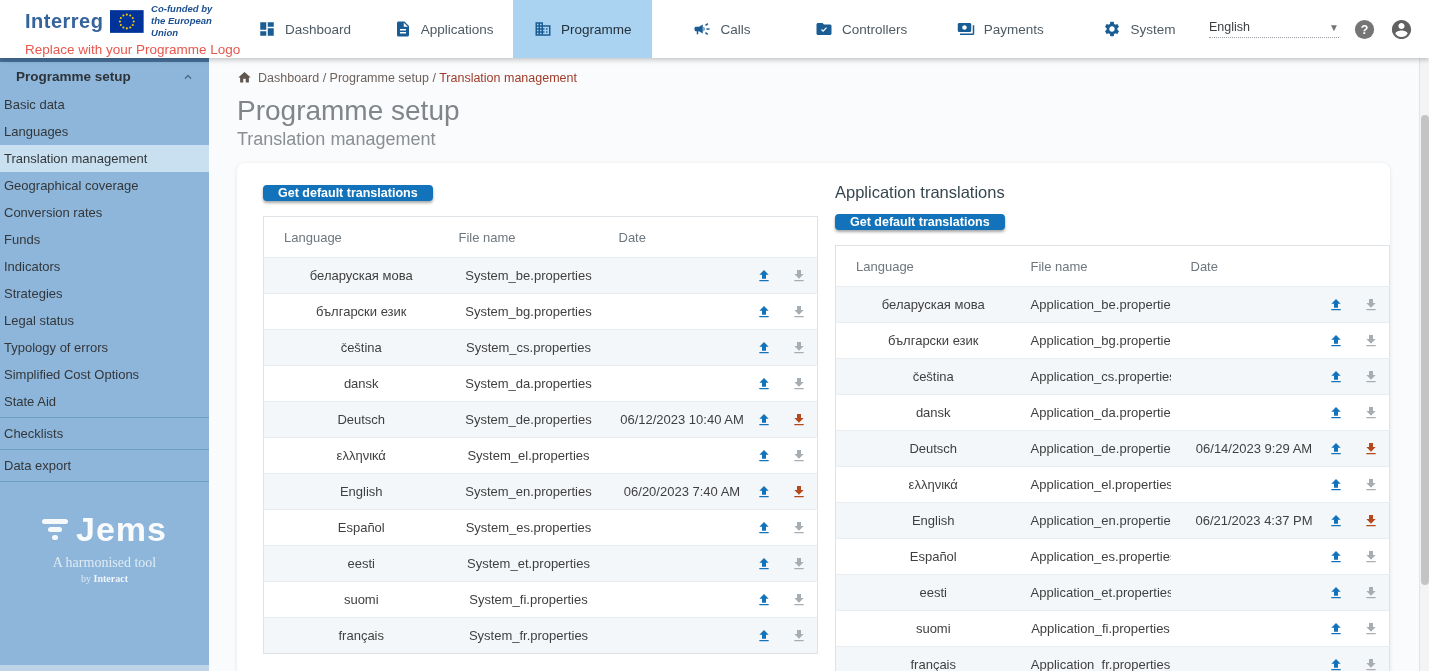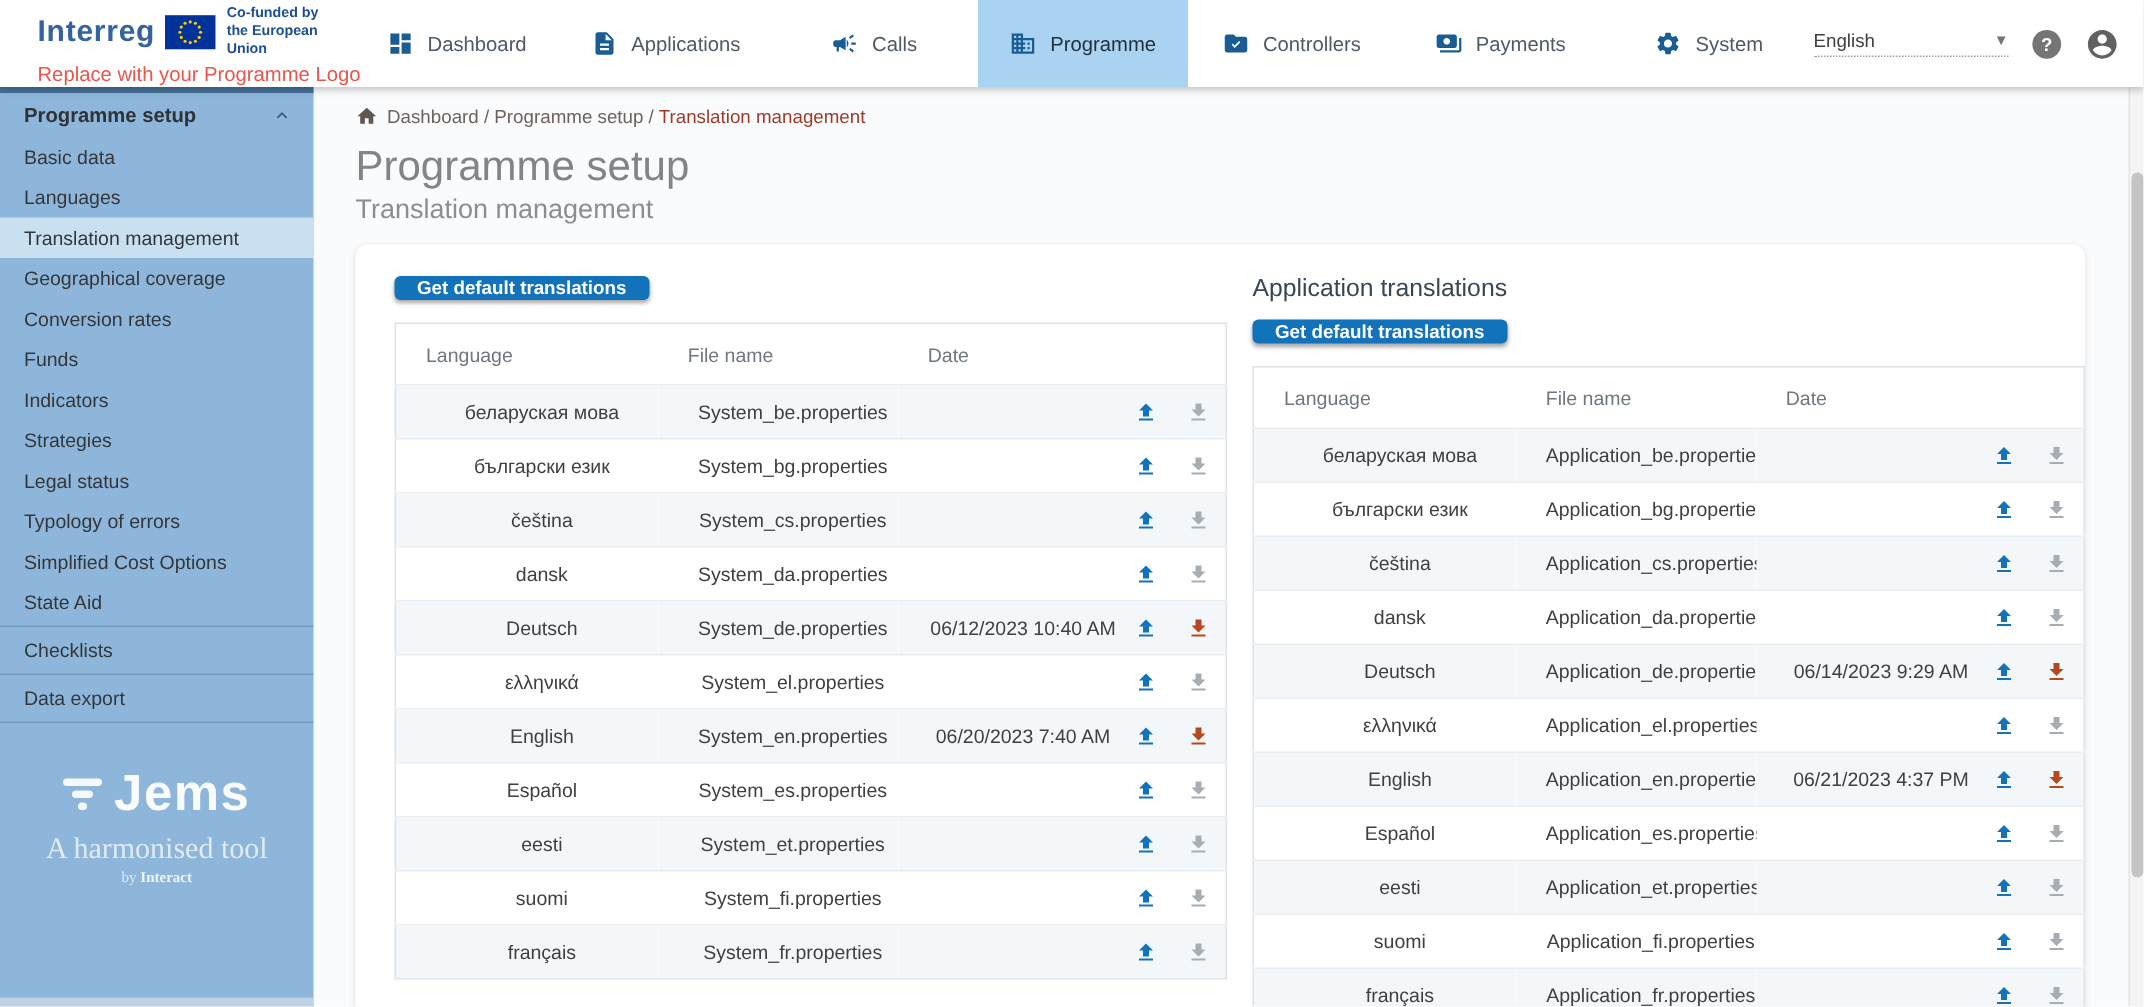--- a/index.html
+++ b/index.html
@@ -8,21 +8,21 @@
   body { position:relative; }
 
   
   .topbar { position:absolute; top:0; left:0; width:1429px; height:58px; background:#fff;
             display:flex; align-items:stretch; z-index:30;
             box-shadow:0 2px 5px rgba(0,0,0,0.22); }
   .logo-block { width:235px; padding:6px 8px 4px 25px; display:flex; flex-direction:column; justify-content:center; }
   .logo-row { display:flex; align-items:center; gap:7px; }
   .brand { font-size:20px; font-weight:bold; color:#35639b; letter-spacing:0.5px; }
   .eu-flag { width:40px; height:27px; display:block; }
-  .cofunded { font-size:9.5px; font-weight:bold; color:#1c4f91; line-height:1.25; }
+  .cofunded { font-size:9.5px; font-weight:bold; color:#1c4f91; line-height:1.25;font-style:italic; }
   .logo-placeholder { margin-top:3px; font-size:13.5px; color:#e8564c; white-space:nowrap; }
 
   .nav { flex:1; display:flex; align-items:stretch; }
   .nav-item { flex:1; display:flex; align-items:center; justify-content:center; gap:9px;
               cursor:pointer; }
   .nav-item.active { background:#a9d3f1; }
   .nav-icon svg { width:18px; height:18px; fill:#1a5c94; display:block; }
   .nav-label { font-size:13.5px; color:#4e5a63; }
   .nav-item.active .nav-label { color:#24313c; }
 
@@ -33,32 +33,32 @@
   .caret { font-size:10px; color:#757575; }
   .round-icon svg { width:23px; height:23px; display:block; }
 
   
   .sidebar { position:absolute; top:58px; left:0; width:209px; height:613px;
              background:#8db6da; z-index:20; display:flex; flex-direction:column; }
   .side-topstrip { height:4px; background:#46719a; }
   .side-header { height:29px; display:flex; align-items:center; justify-content:space-between;
                  padding:0 14px 0 16px; font-size:13.5px; font-weight:bold; color:#2e3338; cursor:pointer; }
   .side-header svg { width:14px; height:14px; fill:#3d5976; }
-  .side-item { height:27px; display:flex; align-items:center; padding-left:16px;
+  .side-item { height:27px; display:flex; align-items:center; padding-left:4px;
                font-size:13px; color:#33373b; cursor:pointer; white-space:nowrap; }
   .side-item.selected { background:#c9e0f1; }
   .side-divider { border-top:1px solid #6e9cc3; margin:2px 0; }
   .side-logo { margin-top:26px; text-align:center; color:#fff; }
   .jems-row { display:flex; align-items:center; justify-content:center; gap:8px; }
   .jems-mark { display:flex; flex-direction:column; align-items:center; gap:3px; }
   .jems-mark .b1 { width:26px; height:5px; background:rgba(255,255,255,0.92); border-radius:3px; }
   .jems-mark .b2 { width:14px; height:5px; background:rgba(255,255,255,0.92); border-radius:3px; }
   .jems-mark .b3 { width:6px;  height:5px; background:rgba(255,255,255,0.92); border-radius:3px; }
   .jems-name { font-size:34px; font-weight:bold; color:rgba(255,255,255,0.95); letter-spacing:1px; }
-  .tagline { font-family:"Liberation Serif", serif; font-size:20px; color:rgba(255,255,255,0.72); margin-top:6px; }
+  .tagline { font-family:"Liberation Serif", serif; font-size:14px; color:rgba(255,255,255,0.72); margin-top:6px; }
   .tagline2 { font-family:"Liberation Serif", serif; font-size:10px; color:rgba(255,255,255,0.72); margin-top:2px; }
   .tagline2 b { color:rgba(255,255,255,0.85); }
   .side-bottomstrip { margin-top:auto; height:6px; background:#bed3e5; }
 
   
   .main { position:absolute; top:58px; left:209px; width:1210px; height:613px; padding:12px 0 0 28px; }
   .breadcrumb { display:flex; align-items:center; gap:6px; font-size:12.5px; color:#6d625c; }
   .breadcrumb svg { width:15px; height:15px; fill:#5f5650; }
   .crumb { cursor:pointer; }
   .crumb.active { color:#9e3b28; cursor:default; }
@@ -137,35 +137,35 @@
         <span class="nav-label">Dashboard</span>
       </div>
       <div class="nav-item">
         <span class="nav-icon">
           <svg viewBox="0 0 24 24">
             <path d="M14 2H6c-1.1 0-2 .9-2 2v16c0 1.1.9 2 2 2h12c1.1 0 2-.9 2-2V8l-6-6zm2 16H8v-2h8v2zm0-4H8v-2h8v2zm-3-5V3.5L18.5 9H13z"></path>
           </svg>
         </span>
         <span class="nav-label">Applications</span>
       </div>
+      <div class="nav-item active">
+        <span class="nav-icon">
+          <svg viewBox="0 0 24 24">
+            <path d="M12 7V3H2v18h20V7H12zM6 19H4v-2h2v2zm0-4H4v-2h2v2zm0-4H4V9h2v2zm0-4H4V5h2v2zm4 12H8v-2h2v2zm0-4H8v-2h2v2zm0-4H8V9h2v2zm0-4H8V5h2v2zm10 12h-8v-2h2v-2h-2v-2h2v-2h-2V9h8v10zm-2-8h-2v2h2v-2zm0 4h-2v2h2v-2z"></path>
+          </svg>
+        </span>
+        <span class="nav-label">Programme</span>
+      </div>
       <div class="nav-item">
         <span class="nav-icon">
           <svg viewBox="0 0 24 24">
             <path d="M18 11v2h4v-2h-4zm-2 6.61c.96.71 2.21 1.65 3.2 2.39.4-.53.8-1.07 1.2-1.6-.99-.74-2.24-1.68-3.2-2.4l-1.2 1.61zM20.4 5.6 19.2 4c-.99.74-2.24 1.68-3.2 2.4l1.2 1.6c.96-.72 2.21-1.65 3.2-2.4zM4 9c-1.1 0-2 .9-2 2v2c0 1.1.9 2 2 2h1v4h2v-4h1l5 3V6L8 9H4zm11.5 3c0-1.33-.58-2.53-1.5-3.35v6.69c.92-.81 1.5-2.01 1.5-3.34z"></path>
           </svg>
         </span>
         <span class="nav-label">Calls</span>
-      </div>
-      <div class="nav-item active">
-        <span class="nav-icon">
-          <svg viewBox="0 0 24 24">
-            <path d="M12 7V3H2v18h20V7H12zM6 19H4v-2h2v2zm0-4H4v-2h2v2zm0-4H4V9h2v2zm0-4H4V5h2v2zm4 12H8v-2h2v2zm0-4H8v-2h2v2zm0-4H8V9h2v2zm0-4H8V5h2v2zm10 12h-8v-2h2v-2h-2v-2h2v-2h-2V9h8v10zm-2-8h-2v2h2v-2zm0 4h-2v2h2v-2z"></path>
-          </svg>
-        </span>
-        <span class="nav-label">Programme</span>
       </div>
       <div class="nav-item">
         <span class="nav-icon">
           <svg viewBox="0 0 24 24">
             <path d="M20 6h-8l-2-2H4c-1.1 0-2 .9-2 2v12c0 1.1.9 2 2 2h16c1.1 0 2-.9 2-2V8c0-1.1-.9-2-2-2z"></path>
             <path fill="#fff" d="m10.8 15.9-2.7-2.7 1.1-1.1 1.6 1.6 4-4 1.1 1.1z"></path>
           </svg>
         </span>
         <span class="nav-label">Controllers</span>
       </div>

